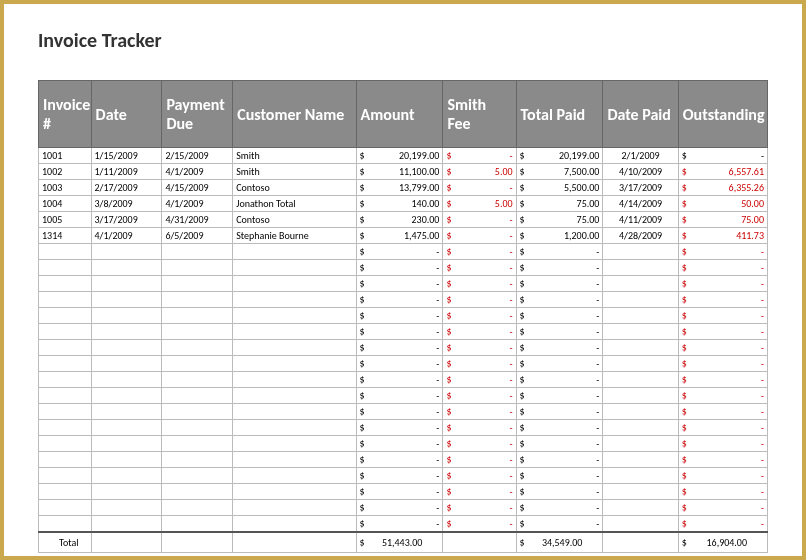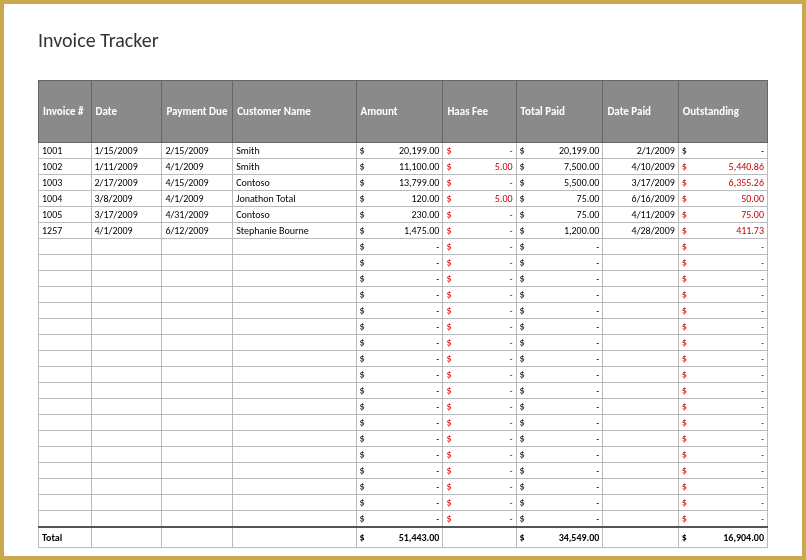--- a/index.html
+++ b/index.html
@@ -6,57 +6,57 @@
   body {
     font-family: Calibri, Arial, sans-serif;
     background: #fff;
     width: 806px;
     height: 560px;
     border: 4px solid #c9a84e;
     padding: 24px 34px;
   }
   .title {
     font-size: 20px;
-    font-weight: normal;
+    font-weight: bold;
     color: #333;
     margin-bottom: 28px;
   }
   table {
     border-collapse: collapse;
     width: 100%;
     font-size: 10px;
     table-layout: fixed;
   }
   thead th {
     background: #8a8a8a;
     color: #fff;
     font-weight: bold;
     text-align: left;
-    padding: 24px 4px;
+    padding: 14px 4px;
     border: 1px solid #666;
-    font-size: 11px;
+    font-size: 16px;
     vertical-align: middle;
   }
   tbody td {
     border: 1px solid #bbb;
     padding: 1px 3px;
     height: 15px;
     font-size: 10px;
     white-space: nowrap;
     overflow: hidden;
   }
   tfoot td {
     border: 1px solid #bbb;
     border-top: 2px solid #555;
-    padding: 3px 3px;
-    font-weight: bold;
+    padding: 3px 20px;
+    font-weight: normal;
     font-size: 10px;
   }
   .money {
-    text-align: right;
+    text-align: center;
     margin-top: 36px;
   }
   .money-cell {
     position: relative;
   }
   .dollar {
     position: absolute;
     left: 3px;
   }
   .val {
@@ -90,21 +90,21 @@
       <col class="col-datepaid">
       <col class="col-outstanding">
   </colgroup>
   <thead>
     <tr>
       <th>Invoice #</th>
       <th>Date</th>
       <th>Payment Due</th>
       <th>Customer Name</th>
       <th>Amount</th>
-      <th>Haas Fee</th>
+      <th>Smith Fee</th>
       <th>Total Paid</th>
       <th>Date Paid</th>
       <th>Outstanding</th>
     </tr>
   </thead>
   <tbody id="tbody">
       <tr>
         <td>1001</td>
         <td>1/15/2009</td>
         <td>2/15/2009</td>
@@ -140,21 +140,21 @@
           <span class="dollar">$</span>
           <span class="val">5.00</span>
         </td>
         <td class="money-cell">
           <span class="dollar">$</span>
           <span class="val">7,500.00</span>
         </td>
         <td class="money">4/10/2009</td>
         <td class="money-cell red">
           <span class="dollar">$</span>
-          <span class="val">5,440.86</span>
+          <span class="val">6,557.61</span>
         </td>
       </tr>
       <tr>
         <td>1003</td>
         <td>2/17/2009</td>
         <td>4/15/2009</td>
         <td>Contoso</td>
         <td class="money-cell">
           <span class="dollar">$</span>
           <span class="val">13,799.00</span>
@@ -173,31 +173,31 @@
           <span class="val">6,355.26</span>
         </td>
       </tr>
       <tr>
         <td>1004</td>
         <td>3/8/2009</td>
         <td>4/1/2009</td>
         <td>Jonathon Total</td>
         <td class="money-cell">
           <span class="dollar">$</span>
-          <span class="val">120.00</span>
+          <span class="val">140.00</span>
         </td>
         <td class="money-cell red">
           <span class="dollar">$</span>
           <span class="val">5.00</span>
         </td>
         <td class="money-cell">
           <span class="dollar">$</span>
           <span class="val">75.00</span>
         </td>
-        <td class="money">6/16/2009</td>
+        <td class="money">4/14/2009</td>
         <td class="money-cell red">
           <span class="dollar">$</span>
           <span class="val">50.00</span>
         </td>
       </tr>
       <tr>
         <td>1005</td>
         <td>3/17/2009</td>
         <td>4/31/2009</td>
         <td>Contoso</td>
@@ -213,23 +213,23 @@
           <span class="dollar">$</span>
           <span class="val">75.00</span>
         </td>
         <td class="money">4/11/2009</td>
         <td class="money-cell red">
           <span class="dollar">$</span>
           <span class="val">75.00</span>
         </td>
       </tr>
       <tr>
-        <td>1257</td>
+        <td>1314</td>
         <td>4/1/2009</td>
-        <td>6/12/2009</td>
+        <td>6/5/2009</td>
         <td>Stephanie Bourne</td>
         <td class="money-cell">
           <span class="dollar">$</span>
           <span class="val">1,475.00</span>
         </td>
         <td class="money-cell red">
           <span class="dollar">$</span>
           <span class="val">-</span>
         </td>
         <td class="money-cell">

